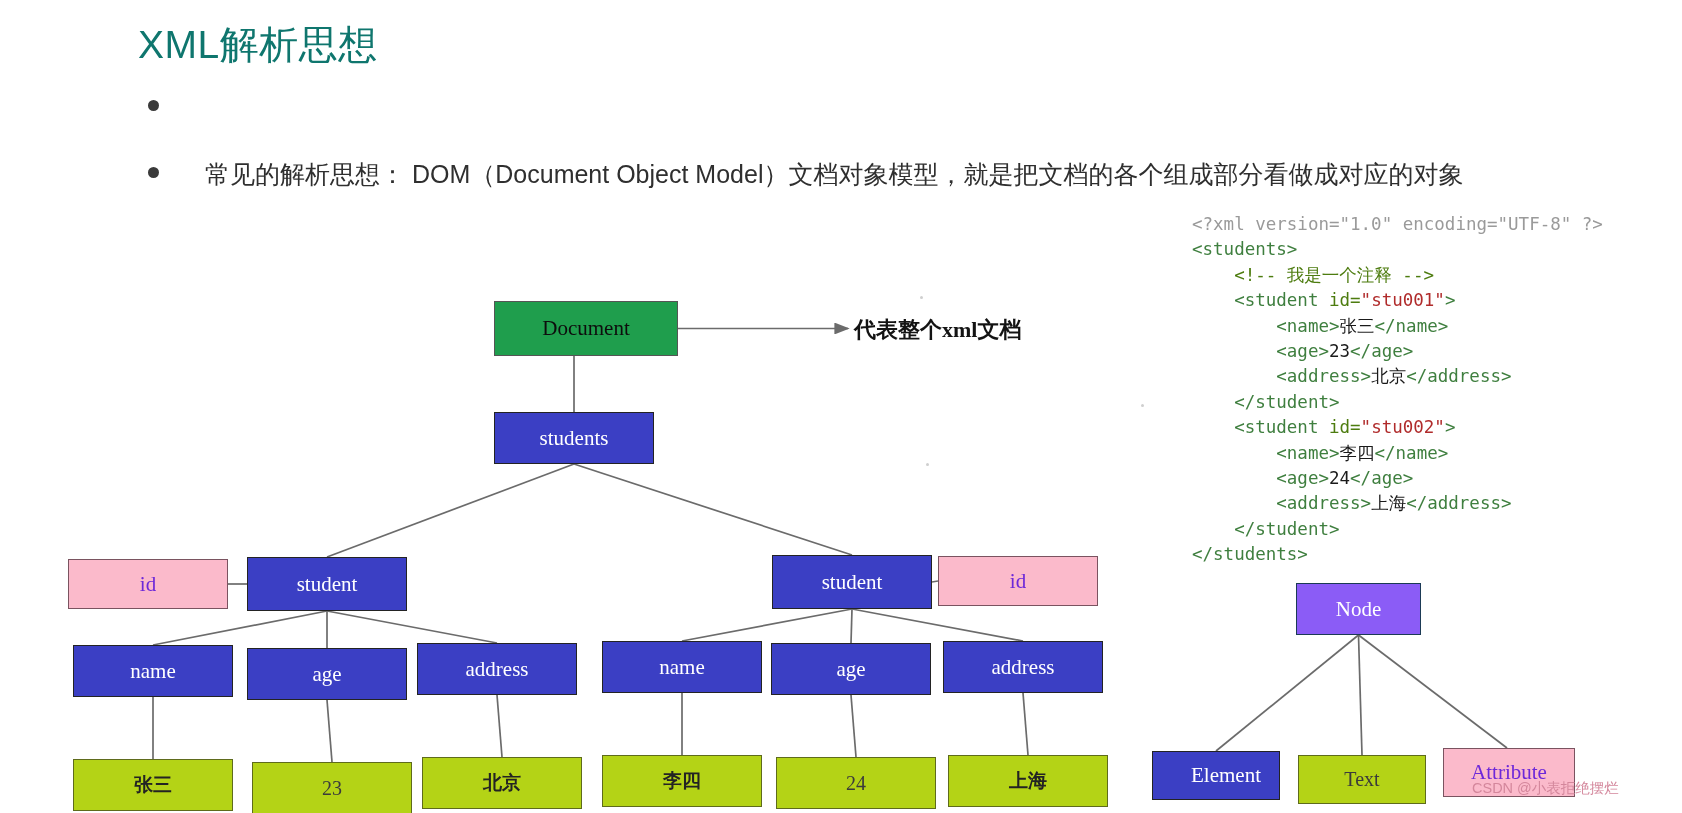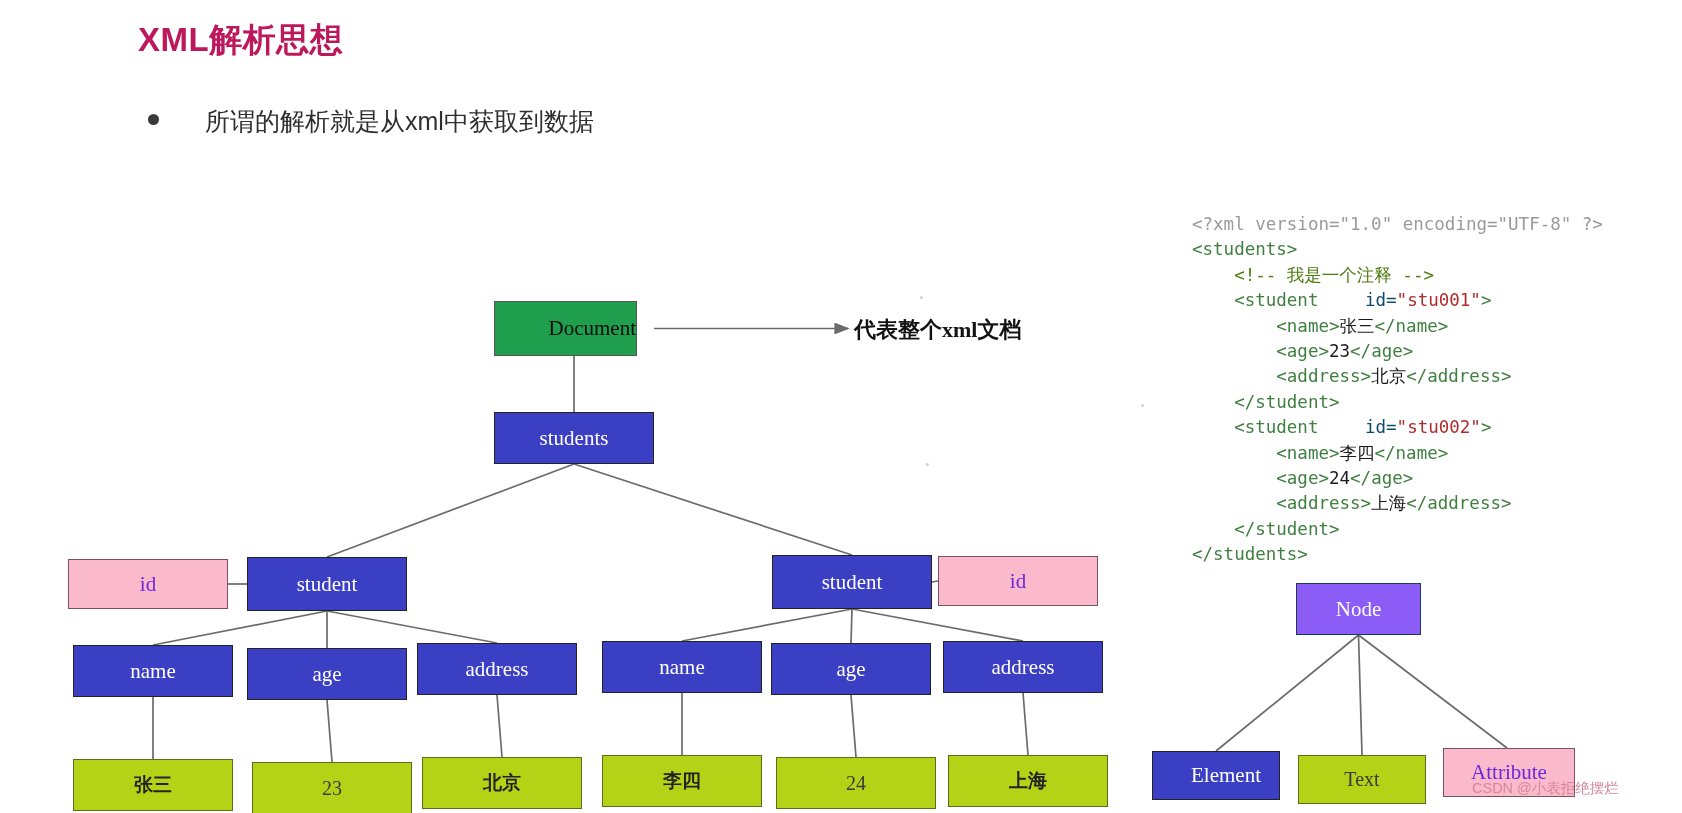--- a/index.html
+++ b/index.html
@@ -8,21 +8,21 @@
     background:#ffffff;
     font-family:"Liberation Sans", sans-serif;
     overflow:hidden;
     position:relative;
   }
   .slide{position:absolute;left:0;top:0;width:1682px;height:813px;}
 
   
   .title{
     position:absolute;left:138px;top:18px;
-    font-size:33px;font-weight:bold;color:#be185d;
+    font-size:39px;font-weight:normal;color:#0f766e;
     letter-spacing:0.5px;
     font-family:"Liberation Sans", sans-serif;
   }
 
   
   .bullet{position:absolute;display:flex;align-items:baseline;}
   .bullet .dot{
     width:11px;height:11px;border-radius:50%;
     background:#3a3a3a;display:inline-block;
     margin-right:46px;flex:0 0 auto;position:relative;top:-5px;
@@ -38,21 +38,21 @@
   .code{
     position:absolute;left:1192px;top:212px;
     font-family:"DejaVu Sans Mono", monospace;
     font-size:17.5px;line-height:25.4px;
     white-space:pre;
   }
   .code .ln{display:block;}
   .c-decl{color:#9a9a9a;}
   .c-tag{color:#3f7f3f;}
   .c-cmt{color:#4d7c0f;}
-  .c-attr{color:#0c4a6e;margin-left:36px;}
+  .c-attr{color:#4d7c0f;}
   .c-val{color:#b02b2b;}
   .c-txt{color:#1a1a1a;}
 
   
   .node{
     position:absolute;box-sizing:border-box;
     display:flex;align-items:center;justify-content:center;
     font-family:"Liberation Serif", serif;
     text-align:center;
     z-index:3;
@@ -82,21 +82,24 @@
 </style>
 </head>
 <body>
 
 <div class="slide">
 
   <div class="title">XML解析思想</div>
 
   <div class="bullet" id="bullet1">
     <span class="dot"></span>
-    <span class="btxt">所谓的解析就是从xml中获取到数据</span>
+  </div>
+  <div class="bullet" id="bullet2">
+    <span class="dot"></span>
+    <span class="btxt">常见的解析思想： DOM（Document Object Model）文档对象模型，就是把文档的各个组成部分看做成对应的对象</span>
   </div>
 
   <div class="code" id="code-block"><span class="ln"><span class="c-decl">&lt;?xml version="1.0" encoding="UTF-8" ?&gt;</span></span><span class="ln"><span class="c-tag">&lt;students&gt;</span></span><span class="ln"><span>    </span><span class="c-cmt">&lt;!-- 我是一个注释 --&gt;</span></span><span class="ln"><span>    </span><span class="c-tag">&lt;student </span><span class="c-attr">id=</span><span class="c-val">"stu001"</span><span class="c-tag">&gt;</span></span><span class="ln"><span>        </span><span class="c-tag">&lt;name&gt;</span><span class="c-txt">张三</span><span class="c-tag">&lt;/name&gt;</span></span><span class="ln"><span>        </span><span class="c-tag">&lt;age&gt;</span><span class="c-txt">23</span><span class="c-tag">&lt;/age&gt;</span></span><span class="ln"><span>        </span><span class="c-tag">&lt;address&gt;</span><span class="c-txt">北京</span><span class="c-tag">&lt;/address&gt;</span></span><span class="ln"><span>    </span><span class="c-tag">&lt;/student&gt;</span></span><span class="ln"><span>    </span><span class="c-tag">&lt;student </span><span class="c-attr">id=</span><span class="c-val">"stu002"</span><span class="c-tag">&gt;</span></span><span class="ln"><span>        </span><span class="c-tag">&lt;name&gt;</span><span class="c-txt">李四</span><span class="c-tag">&lt;/name&gt;</span></span><span class="ln"><span>        </span><span class="c-tag">&lt;age&gt;</span><span class="c-txt">24</span><span class="c-tag">&lt;/age&gt;</span></span><span class="ln"><span>        </span><span class="c-tag">&lt;address&gt;</span><span class="c-txt">上海</span><span class="c-tag">&lt;/address&gt;</span></span><span class="ln"><span>    </span><span class="c-tag">&lt;/student&gt;</span></span><span class="ln"><span class="c-tag">&lt;/students&gt;</span></span></div>
 
   <svg class="lines" id="connectors" viewBox="0 0 1682 813" xmlns="http://www.w3.org/2000/svg">
       <defs>
         <marker id="arrowhead" markerWidth="9" markerHeight="7" refX="8" refY="3.5" orient="auto">
           <polygon points="0 0, 9 3.5, 0 7" fill="#6b6b6b"></polygon>
         </marker>
       </defs>
@@ -117,21 +120,21 @@
       <line x1="682" y1="693" x2="682" y2="755" stroke="#6b6b6b" stroke-width="1.7"></line>
       <line x1="851" y1="695" x2="856" y2="757" stroke="#6b6b6b" stroke-width="1.7"></line>
       <line x1="1023" y1="693" x2="1028" y2="755" stroke="#6b6b6b" stroke-width="1.7"></line>
       <line x1="1358.5" y1="635" x2="1216" y2="751" stroke="#6b6b6b" stroke-width="1.7"></line>
       <line x1="1358.5" y1="635" x2="1362" y2="755" stroke="#6b6b6b" stroke-width="1.7"></line>
       <line x1="1358.5" y1="635" x2="1507" y2="748" stroke="#6b6b6b" stroke-width="1.7"></line>
       <line x1="654" y1="328.5" x2="848" y2="328.5" stroke="#6b6b6b" stroke-width="1.7" marker-end="url(#arrowhead)"></line>
     </svg>
 
   <div id="node-layer">
-      <div class="node n-green" style="left: 494px; top: 301px; width: 143px; height: 55px; justify-content: flex-end;">
+      <div class="node n-green" style="left: 494px; top: 301px; width: 184px; height: 55px;">
         <span>Document</span>
       </div>
       <div class="node n-blue" style="left: 494px; top: 412px; width: 160px; height: 52px;">
         <span>students</span>
       </div>
       <div class="node n-blue" style="left: 247px; top: 557px; width: 160px; height: 54px;">
         <span>student</span>
       </div>
       <div class="node n-pink" style="left: 68px; top: 559px; width: 160px; height: 50px;">
         <span>id</span>

